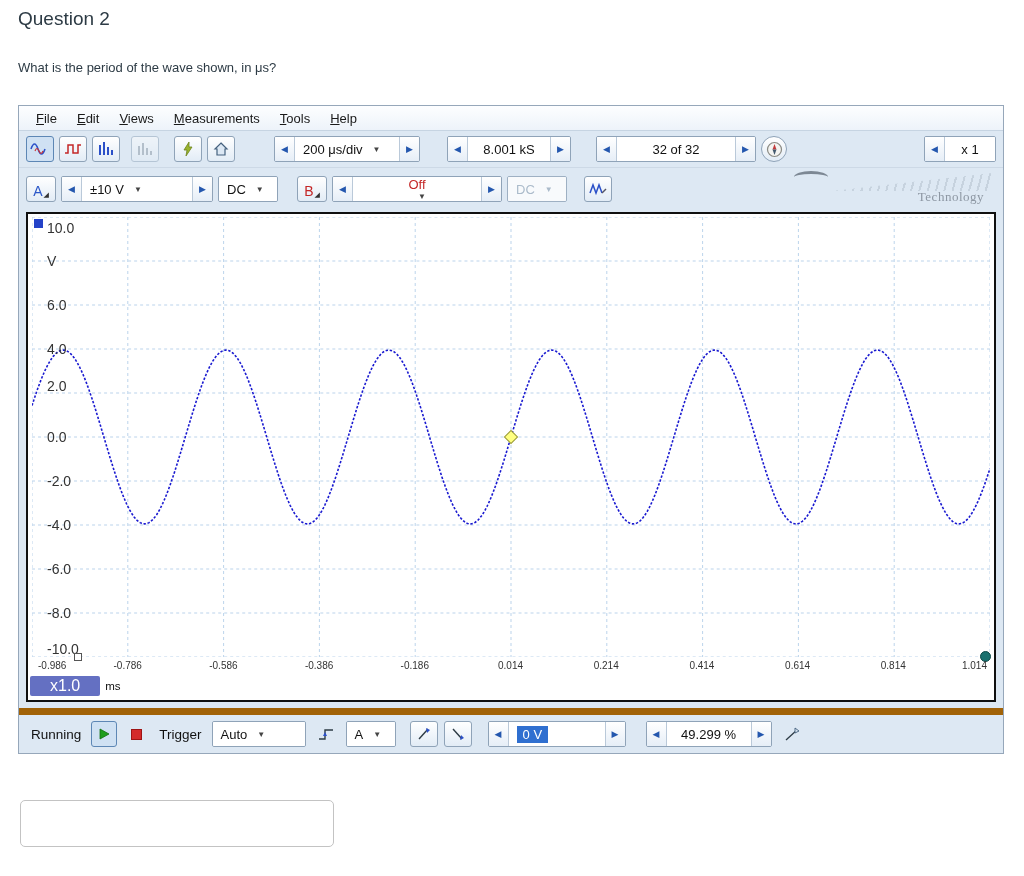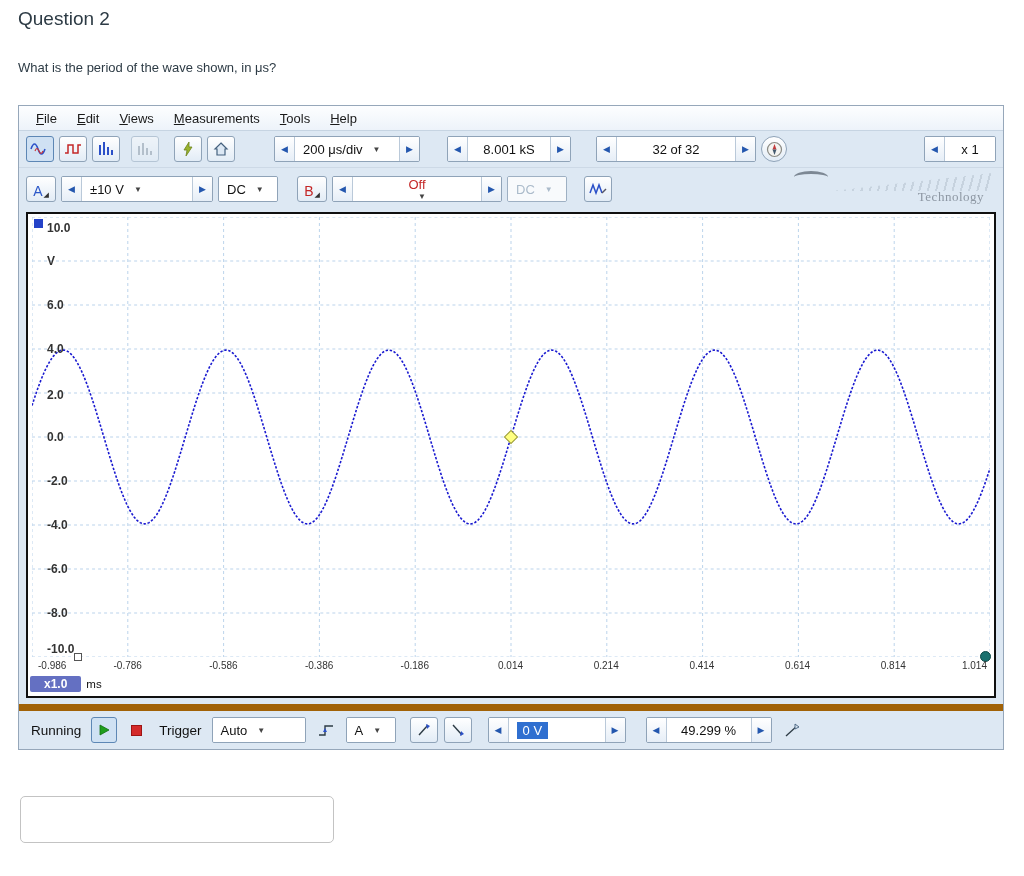--- a/index.html
+++ b/index.html
@@ -48,29 +48,29 @@
                 border-top:3px solid #7d8894; border-radius:50%; }
   .wm-text { position:absolute; right:12px; top:16px; font-family:"Liberation Serif", serif;
              color:#8d97a3; font-size:13px; letter-spacing:.5px; }
 
   
   .scope-display { margin:2px 7px 6px 7px; background:#fff; border:2px solid #101010; }
   .plot-wrap { position:relative; margin:3px 4px 0 4px; height:440px; }
   .plot-wrap svg { position:absolute; inset:0; width:100%; height:100%; display:block; }
   .gridline { stroke:#bcd4ec; stroke-width:1; stroke-dasharray:3 3; fill:none; }
   .ylabels { position:absolute; inset:0; pointer-events:none; }
-  .ylab { position:absolute; left:15px; font-size:12px; color:#333; line-height:14px;font-weight:bold; }
+  .ylab { position:absolute; left:15px; font-size:14px; color:#333; line-height:14px; }
   .chA-marker { position:absolute; left:2px; top:2px; width:9px; height:9px; background:#2442c8; }
   .axis-handle { position:absolute; left:42px; bottom:-4px; width:8px; height:8px; background:#fff; border:1px solid #555; }
   .overview-dot { position:absolute; right:-1px; bottom:-5px; width:11px; height:11px; border-radius:50%;
                   background:#19706e; border:1px solid #0e4a49; }
   .xlabels { position:relative; margin:0 4px; height:18px; }
   .xlab { position:absolute; top:3px; font-size:10px; color:#333; white-space:nowrap; }
   .xunit-row { display:flex; align-items:center; gap:5px; padding:1px 2px 4px 2px; }
-  .badge { background:#6470c2; color:#fff; font-size:12px; font-weight:bold; padding:1px 14px; border-radius:2px; }
+  .badge { background:#6470c2; color:#fff; font-size:16px; font-weight:normal; padding:1px 20px; border-radius:2px; }
   .xunit { font-size:11.5px; color:#111; }
 
   
   .statusbar { display:flex; align-items:center; gap:6px; padding:6px 8px; border-top:7px solid #a16207; }
   .sb-label { font-size:13.5px; color:#111; padding:0 4px; }
   .answer { display:block; margin:46px 0 0 2px; width:314px; height:47px; border:1px solid #c3c3c3;
             border-radius:5px; font-size:16px; padding:0 10px; font-family:inherit; }
   svg.ic { display:block; }
 </style>
 </head>
@@ -249,21 +249,21 @@
             <line x1="0" y1="396" x2="957" y2="396" class="gridline"></line>
             <line x1="0" y1="440" x2="957" y2="440" class="gridline"></line>
             <polyline points="0.0,188.6 1.5,184.0 3.0,179.5 4.5,175.1 6.0,170.8 7.5,166.8 9.0,162.9 10.5,159.2 12.0,155.7 13.5,152.4 15.0,149.4 16.5,146.6 18.0,144.0 19.5,141.7 21.0,139.6 22.5,137.9 24.0,136.3 25.5,135.1 27.0,134.2 28.5,133.5 30.0,133.2 31.5,133.1 33.0,133.3 34.5,133.8 36.0,134.6 37.5,135.7 39.0,137.1 40.5,138.8 42.0,140.7 43.5,142.9 45.0,145.3 46.5,148.0 48.0,151.0 49.5,154.1 51.0,157.5 52.5,161.1 54.0,164.9 55.5,168.9 57.0,173.1 58.5,177.4 60.0,181.8 61.5,186.4 63.0,191.1 64.5,195.9 66.0,200.8 67.5,205.7 69.0,210.7 70.5,215.7 72.0,220.8 73.5,225.8 75.0,230.8 76.5,235.8 78.0,240.7 79.5,245.5 81.0,250.3 82.5,255.0 84.0,259.5 85.5,263.9 87.0,268.2 88.5,272.3 90.0,276.2 91.5,280.0 93.0,283.5 94.5,286.8 96.0,289.9 97.5,292.8 99.0,295.4 100.5,297.8 102.0,299.9 103.5,301.8 105.0,303.3 106.5,304.6 108.0,305.6 109.5,306.3 111.0,306.8 112.5,306.9 114.0,306.7 115.5,306.3 117.0,305.6 118.5,304.5 120.0,303.2 121.5,301.6 123.0,299.8 124.5,297.7 126.0,295.3 127.5,292.6 129.0,289.7 130.5,286.6 132.0,283.3 133.5,279.7 135.0,276.0 136.5,272.0 138.0,267.9 139.5,263.6 141.0,259.2 142.5,254.7 144.0,250.0 145.5,245.2 147.0,240.3 148.5,235.4 150.0,230.4 151.5,225.4 153.0,220.4 154.5,215.4 156.0,210.4 157.5,205.4 159.0,200.4 160.5,195.6 162.0,190.8 163.5,186.1 165.0,181.5 166.5,177.1 168.0,172.8 169.5,168.6 171.0,164.6 172.5,160.9 174.0,157.3 175.5,153.9 177.0,150.7 178.5,147.8 180.0,145.1 181.5,142.7 183.0,140.5 184.5,138.6 186.0,137.0 187.5,135.7 189.0,134.6 190.5,133.8 192.0,133.3 193.5,133.1 195.0,133.2 196.5,133.6 198.0,134.2 199.5,135.2 201.0,136.4 202.5,138.0 204.0,139.8 205.5,141.8 207.0,144.2 208.5,146.7 210.0,149.6 211.5,152.6 213.0,155.9 214.5,159.4 216.0,163.1 217.5,167.1 219.0,171.1 220.5,175.4 222.0,179.8 223.5,184.3 225.0,188.9 226.5,193.7 228.0,198.5 229.5,203.4 231.0,208.4 232.5,213.4 234.0,218.4 235.5,223.5 237.0,228.5 238.5,233.5 240.0,238.4 241.5,243.3 243.0,248.1 244.5,252.8 246.0,257.4 247.5,261.9 249.0,266.3 250.5,270.4 252.0,274.5 253.5,278.3 255.0,281.9 256.5,285.3 258.0,288.6 259.5,291.5 261.0,294.3 262.5,296.8 264.0,299.0 265.5,300.9 267.0,302.6 268.5,304.1 270.0,305.2 271.5,306.0 273.0,306.6 274.5,306.9 276.0,306.9 277.5,306.5 279.0,305.9 280.5,305.0 282.0,303.9 283.5,302.4 285.0,300.7 286.5,298.7 288.0,296.4 289.5,293.9 291.0,291.1 292.5,288.1 294.0,284.8 295.5,281.4 297.0,277.7 298.5,273.9 300.0,269.8 301.5,265.6 303.0,261.3 304.5,256.8 306.0,252.1 307.5,247.4 309.0,242.6 310.5,237.7 312.0,232.7 313.5,227.7 315.0,222.7 316.5,217.7 318.0,212.7 319.5,207.7 321.0,202.7 322.5,197.8 324.0,193.0 325.5,188.2 327.0,183.6 328.5,179.1 330.0,174.7 331.5,170.5 333.0,166.5 334.5,162.6 336.0,158.9 337.5,155.4 339.0,152.2 340.5,149.1 342.0,146.3 343.5,143.8 345.0,141.5 346.5,139.5 348.0,137.7 349.5,136.2 351.0,135.0 352.5,134.1 354.0,133.5 355.5,133.2 357.0,133.1 358.5,133.4 360.0,133.9 361.5,134.7 363.0,135.8 364.5,137.2 366.0,138.9 367.5,140.8 369.0,143.1 370.5,145.5 372.0,148.2 373.5,151.2 375.0,154.4 376.5,157.8 378.0,161.4 379.5,165.2 381.0,169.2 382.5,173.4 384.0,177.7 385.5,182.2 387.0,186.8 388.5,191.5 390.0,196.3 391.5,201.2 393.0,206.1 394.5,211.1 396.0,216.1 397.5,221.2 399.0,226.2 400.5,231.2 402.0,236.2 403.5,241.1 405.0,245.9 406.5,250.7 408.0,255.3 409.5,259.9 411.0,264.3 412.5,268.5 414.0,272.6 415.5,276.5 417.0,280.3 418.5,283.8 420.0,287.1 421.5,290.2 423.0,293.0 424.5,295.6 426.0,298.0 427.5,300.1 429.0,301.9 430.5,303.4 432.0,304.7 433.5,305.7 435.0,306.4 436.5,306.8 438.0,306.9 439.5,306.7 441.0,306.2 442.5,305.5 444.0,304.4 445.5,303.1 447.0,301.5 448.5,299.6 450.0,297.5 451.5,295.1 453.0,292.4 454.5,289.5 456.0,286.4 457.5,283.0 459.0,279.4 460.5,275.7 462.0,271.7 463.5,267.6 465.0,263.3 466.5,258.8 468.0,254.3 469.5,249.6 471.0,244.8 472.5,240.0 474.0,235.0 475.5,230.0 477.0,225.0 478.5,220.0 480.0,215.0 481.5,210.0 483.0,205.0 484.5,200.0 486.0,195.2 487.5,190.4 489.0,185.7 490.5,181.2 492.0,176.7 493.5,172.4 495.0,168.3 496.5,164.3 498.0,160.6 499.5,157.0 501.0,153.6 502.5,150.5 504.0,147.6 505.5,144.9 507.0,142.5 508.5,140.4 510.0,138.5 511.5,136.9 513.0,135.6 514.5,134.5 516.0,133.8 517.5,133.3 519.0,133.1 520.5,133.2 522.0,133.6 523.5,134.3 525.0,135.3 526.5,136.6 528.0,138.1 529.5,139.9 531.0,142.0 532.5,144.4 534.0,147.0 535.5,149.8 537.0,152.9 538.5,156.2 540.0,159.7 541.5,163.5 543.0,167.4 544.5,171.5 546.0,175.7 547.5,180.1 549.0,184.7 550.5,189.3 552.0,194.1 553.5,198.9 555.0,203.8 556.5,208.8 558.0,213.8 559.5,218.8 561.0,223.9 562.5,228.9 564.0,233.9 565.5,238.8 567.0,243.7 568.5,248.5 570.0,253.2 571.5,257.8 573.0,262.3 574.5,266.6 576.0,270.8 577.5,274.8 579.0,278.6 580.5,282.2 582.0,285.6 583.5,288.8 585.0,291.8 586.5,294.5 588.0,296.9 589.5,299.2 591.0,301.1 592.5,302.8 594.0,304.2 595.5,305.3 597.0,306.1 598.5,306.6 600.0,306.9 601.5,306.8 603.0,306.5 604.5,305.9 606.0,305.0 607.5,303.8 609.0,302.3 610.5,300.5 612.0,298.5 613.5,296.2 615.0,293.7 616.5,290.9 618.0,287.8 619.5,284.6 621.0,281.1 622.5,277.4 624.0,273.5 625.5,269.5 627.0,265.3 628.5,260.9 630.0,256.4 631.5,251.8 633.0,247.0 634.5,242.2 636.0,237.3 637.5,232.3 639.0,227.3 640.5,222.3 642.0,217.3 643.5,212.3 645.0,207.3 646.5,202.3 648.0,197.4 649.5,192.6 651.0,187.9 652.5,183.2 654.0,178.7 655.5,174.4 657.0,170.2 658.5,166.1 660.0,162.3 661.5,158.6 663.0,155.2 664.5,151.9 666.0,148.9 667.5,146.1 669.0,143.6 670.5,141.3 672.0,139.3 673.5,137.6 675.0,136.1 676.5,135.0 678.0,134.1 679.5,133.5 681.0,133.1 682.5,133.1 684.0,133.4 685.5,134.0 687.0,134.8 688.5,135.9 690.0,137.4 691.5,139.1 693.0,141.0 694.5,143.2 696.0,145.7 697.5,148.5 699.0,151.4 700.5,154.7 702.0,158.1 703.5,161.7 705.0,165.5 706.5,169.6 708.0,173.7 709.5,178.1 711.0,182.6 712.5,187.2 714.0,191.9 715.5,196.7 717.0,201.6 718.5,206.5 720.0,211.5 721.5,216.5 723.0,221.6 724.5,226.6 726.0,231.6 727.5,236.6 729.0,241.5 730.5,246.3 732.0,251.1 733.5,255.7 735.0,260.2 736.5,264.6 738.0,268.9 739.5,272.9 741.0,276.9 742.5,280.6 744.0,284.1 745.5,287.4 747.0,290.4 748.5,293.3 750.0,295.8 751.5,298.2 753.0,300.2 754.5,302.0 756.0,303.6 757.5,304.8 759.0,305.8 760.5,306.4 762.0,306.8 763.5,306.9 765.0,306.7 766.5,306.2 768.0,305.4 769.5,304.3 771.0,303.0 772.5,301.4 774.0,299.5 775.5,297.3 777.0,294.9 778.5,292.2 780.0,289.3 781.5,286.1 783.0,282.7 784.5,279.1 786.0,275.4 787.5,271.4 789.0,267.2 790.5,262.9 792.0,258.5 793.5,253.9 795.0,249.2 796.5,244.4 798.0,239.6 799.5,234.6 801.0,229.6 802.5,224.6 804.0,219.6 805.5,214.6 807.0,209.6 808.5,204.6 810.0,199.7 811.5,194.8 813.0,190.0 814.5,185.3 816.0,180.8 817.5,176.4 819.0,172.1 820.5,168.0 822.0,164.0 823.5,160.3 825.0,156.7 826.5,153.4 828.0,150.3 829.5,147.4 831.0,144.7 832.5,142.3 834.0,140.2 835.5,138.4 837.0,136.8 838.5,135.5 840.0,134.4 841.5,133.7 843.0,133.3 844.5,133.1 846.0,133.2 847.5,133.7 849.0,134.4 850.5,135.4 852.0,136.7 853.5,138.2 855.0,140.1 856.5,142.2 858.0,144.6 859.5,147.2 861.0,150.1 862.5,153.2 864.0,156.5 865.5,160.0 867.0,163.8 868.5,167.7 870.0,171.8 871.5,176.1 873.0,180.5 874.5,185.0 876.0,189.7 877.5,194.5 879.0,199.3 880.5,204.2 882.0,209.2 883.5,214.2 885.0,219.2 886.5,224.3 888.0,229.3 889.5,234.3 891.0,239.2 892.5,244.1 894.0,248.9 895.5,253.6 897.0,258.2 898.5,262.6 900.0,266.9 901.5,271.1 903.0,275.1 904.5,278.9 906.0,282.5 907.5,285.9 909.0,289.0 910.5,292.0 912.0,294.7 913.5,297.1 915.0,299.3 916.5,301.2 918.0,302.9 919.5,304.3 921.0,305.4 922.5,306.2 924.0,306.7 925.5,306.9 927.0,306.8 928.5,306.5 930.0,305.8 931.5,304.9 933.0,303.7 934.5,302.1 936.0,300.4 937.5,298.3 939.0,296.0 940.5,293.4 942.0,290.6 943.5,287.6 945.0,284.3 946.5,280.8 948.0,277.1 949.5,273.2 951.0,269.2 952.5,264.9 954.0,260.5 955.5,256.0 957.0,251.4" fill="none" stroke="#1a1ad0" stroke-width="1.6" stroke-dasharray="2.4 1.7"></polyline>
             <rect x="-4.6" y="-4.6" width="9.2" height="9.2" transform="translate(478.5,220.0) rotate(45)" fill="#ffff80" stroke="#9a9a33"></rect>
           </svg>
         <div class="ylabels">
             <div class="ylab" style="top: 4px;">10.0</div>
             <div class="ylab" style="top: 37px;">V</div>
             <div class="ylab" style="top: 81px;">6.0</div>
             <div class="ylab" style="top: 125px;">4.0</div>
-            <div class="ylab" style="top: 171px;">2.0</div>
+            <div class="ylab" style="top: 162px;">2.0</div>
             <div class="ylab" style="top: 213px;">0.0</div>
             <div class="ylab" style="top: 257px;">-2.0</div>
             <div class="ylab" style="top: 301px;">-4.0</div>
             <div class="ylab" style="top: 345px;">-6.0</div>
             <div class="ylab" style="top: 389px;">-8.0</div>
             <div class="ylab" style="top: 425px;">-10.0</div>
           </div>
         <div class="chA-marker"></div>
         <div class="axis-handle"></div>
         <div class="overview-dot"></div>

